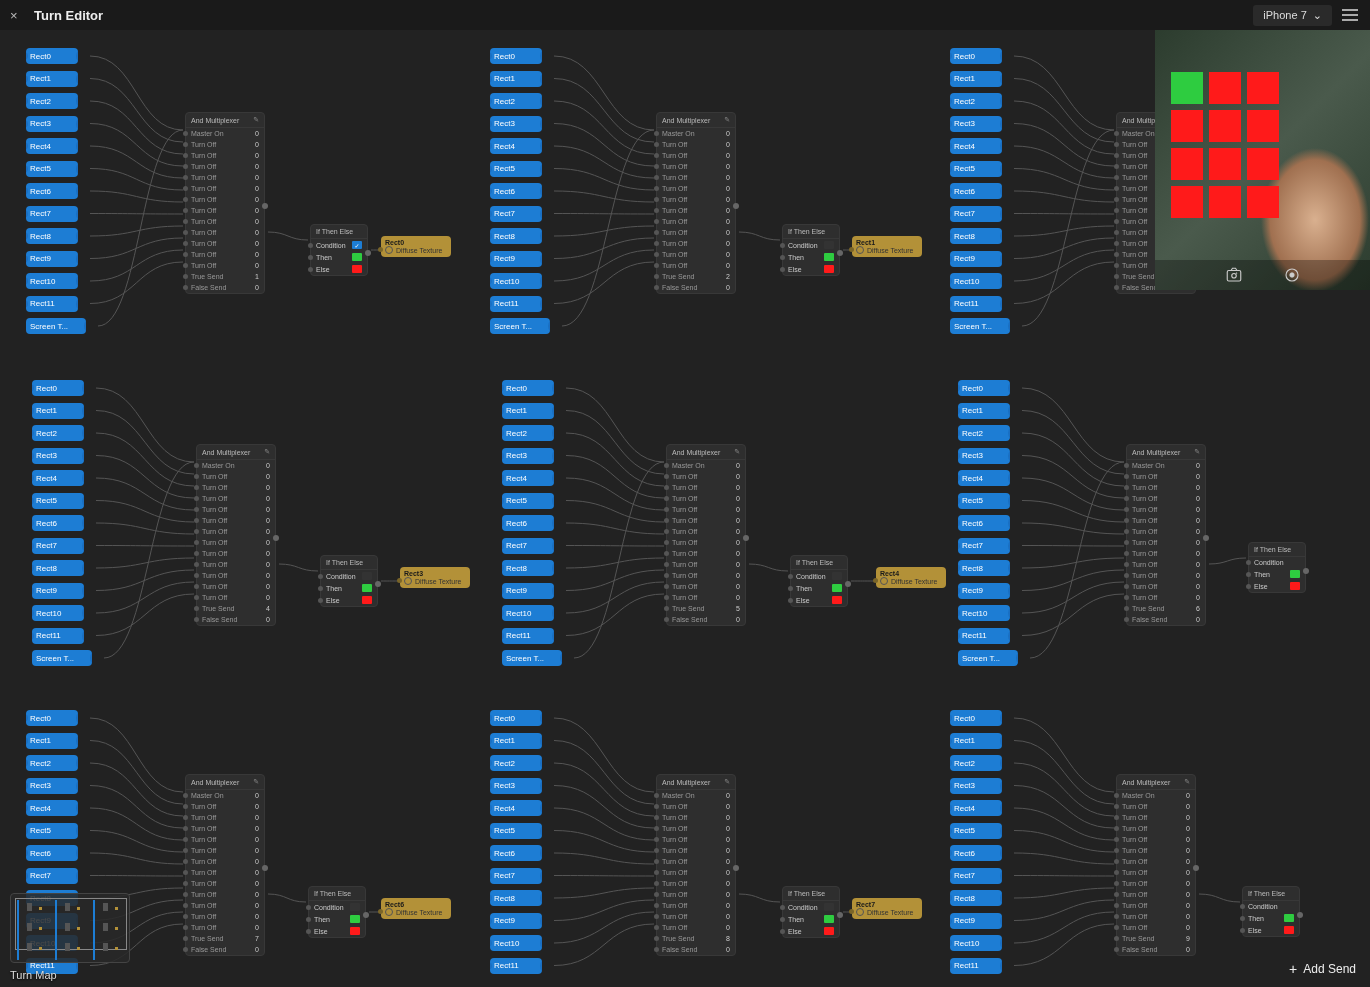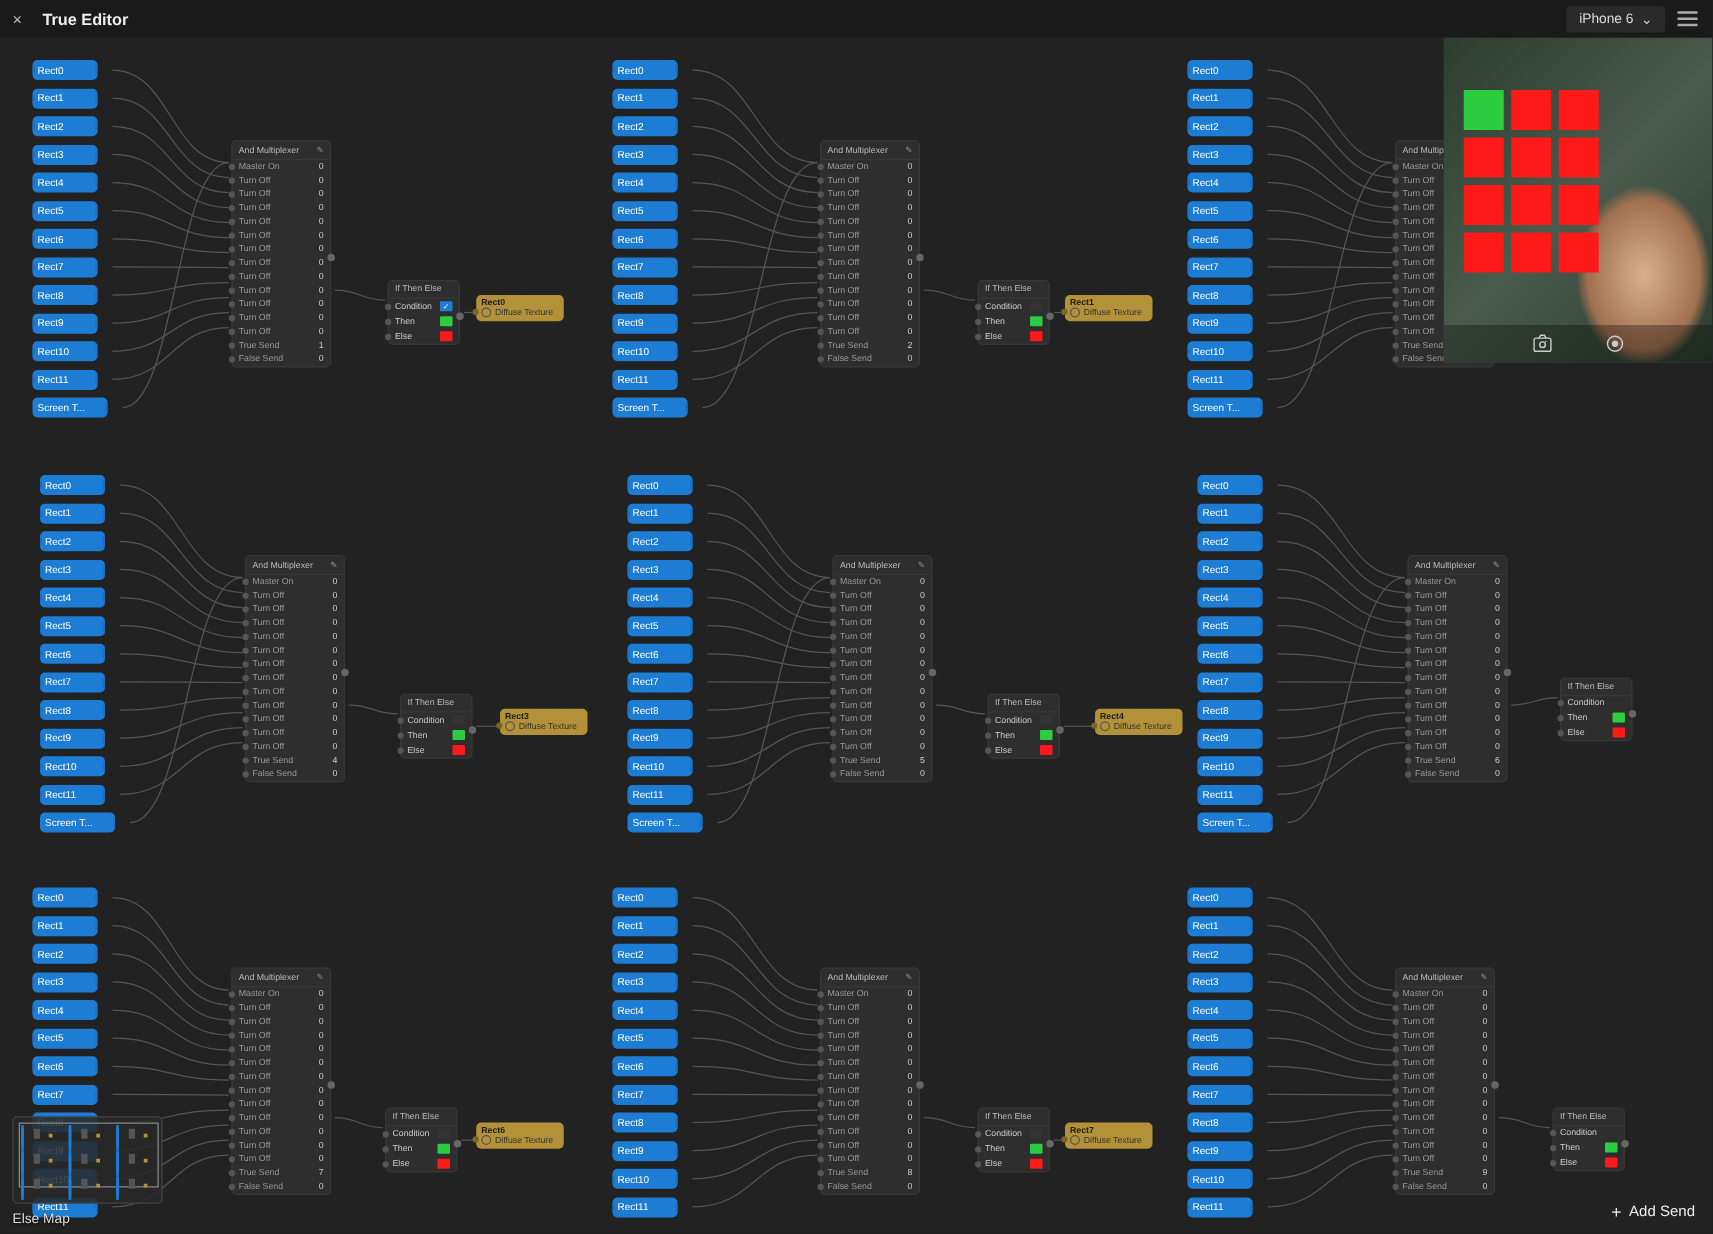--- a/index.html
+++ b/index.html
@@ -190,24 +190,24 @@
     display:flex; align-items:center; gap:6px;
     font-size:12px; color:#eee; cursor:pointer;
   }
   .add-patch .plus { font-size:14px; }
 </style>
 </head>
 <body>
 
 <div class="header">
   <span class="close-x">×</span>
-  <span class="header-title">True Editor</span>
+  <span class="header-title">Turn Editor</span>
   <div class="header-right">
     <div class="device-sel">
-      <span>iPhone 6</span>
+      <span>iPhone 7</span>
       <span>⌄</span>
     </div>
     <div class="ham">
         <div></div>
         <div></div>
         <div></div>
       </div>
   </div>
 </div>
 
@@ -1518,19 +1518,19 @@
         <div class="b" style="left: 82px; top: 50px;"></div>
         <div class="b" style="left: 82px; top: 52px;"></div>
         <div class="b" style="left: 82px; top: 54px;"></div>
         <div class="b" style="left: 82px; top: 56px;"></div>
         <div class="b" style="left: 82px; top: 58px;"></div>
         <div class="b" style="left: 82px; top: 60px;"></div>
         <div class="g" style="left: 92px; top: 49px;"></div>
         <div class="y" style="left: 104px; top: 53px;"></div>
       </div>
   </div>
-  <div class="hide-map">Else Map</div>
+  <div class="hide-map">Turn Map</div>
 </div>
 
 <div class="add-patch">
   <span class="plus">+</span>
   <span>Add Send</span>
 </div>
 
 </body></html>

